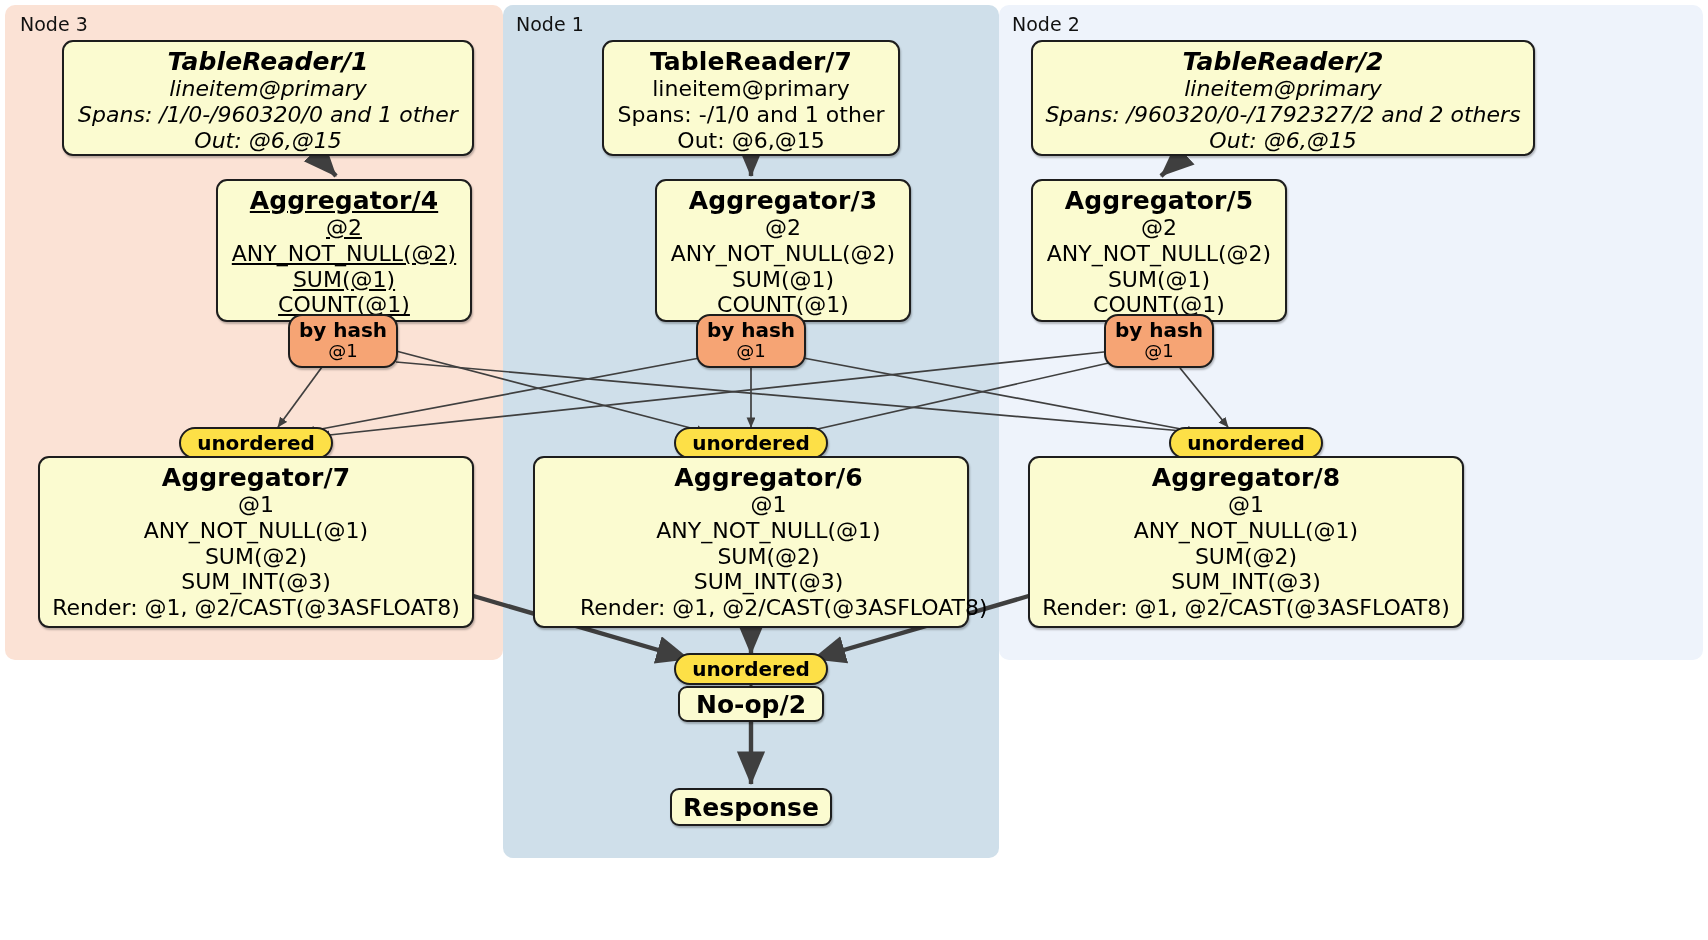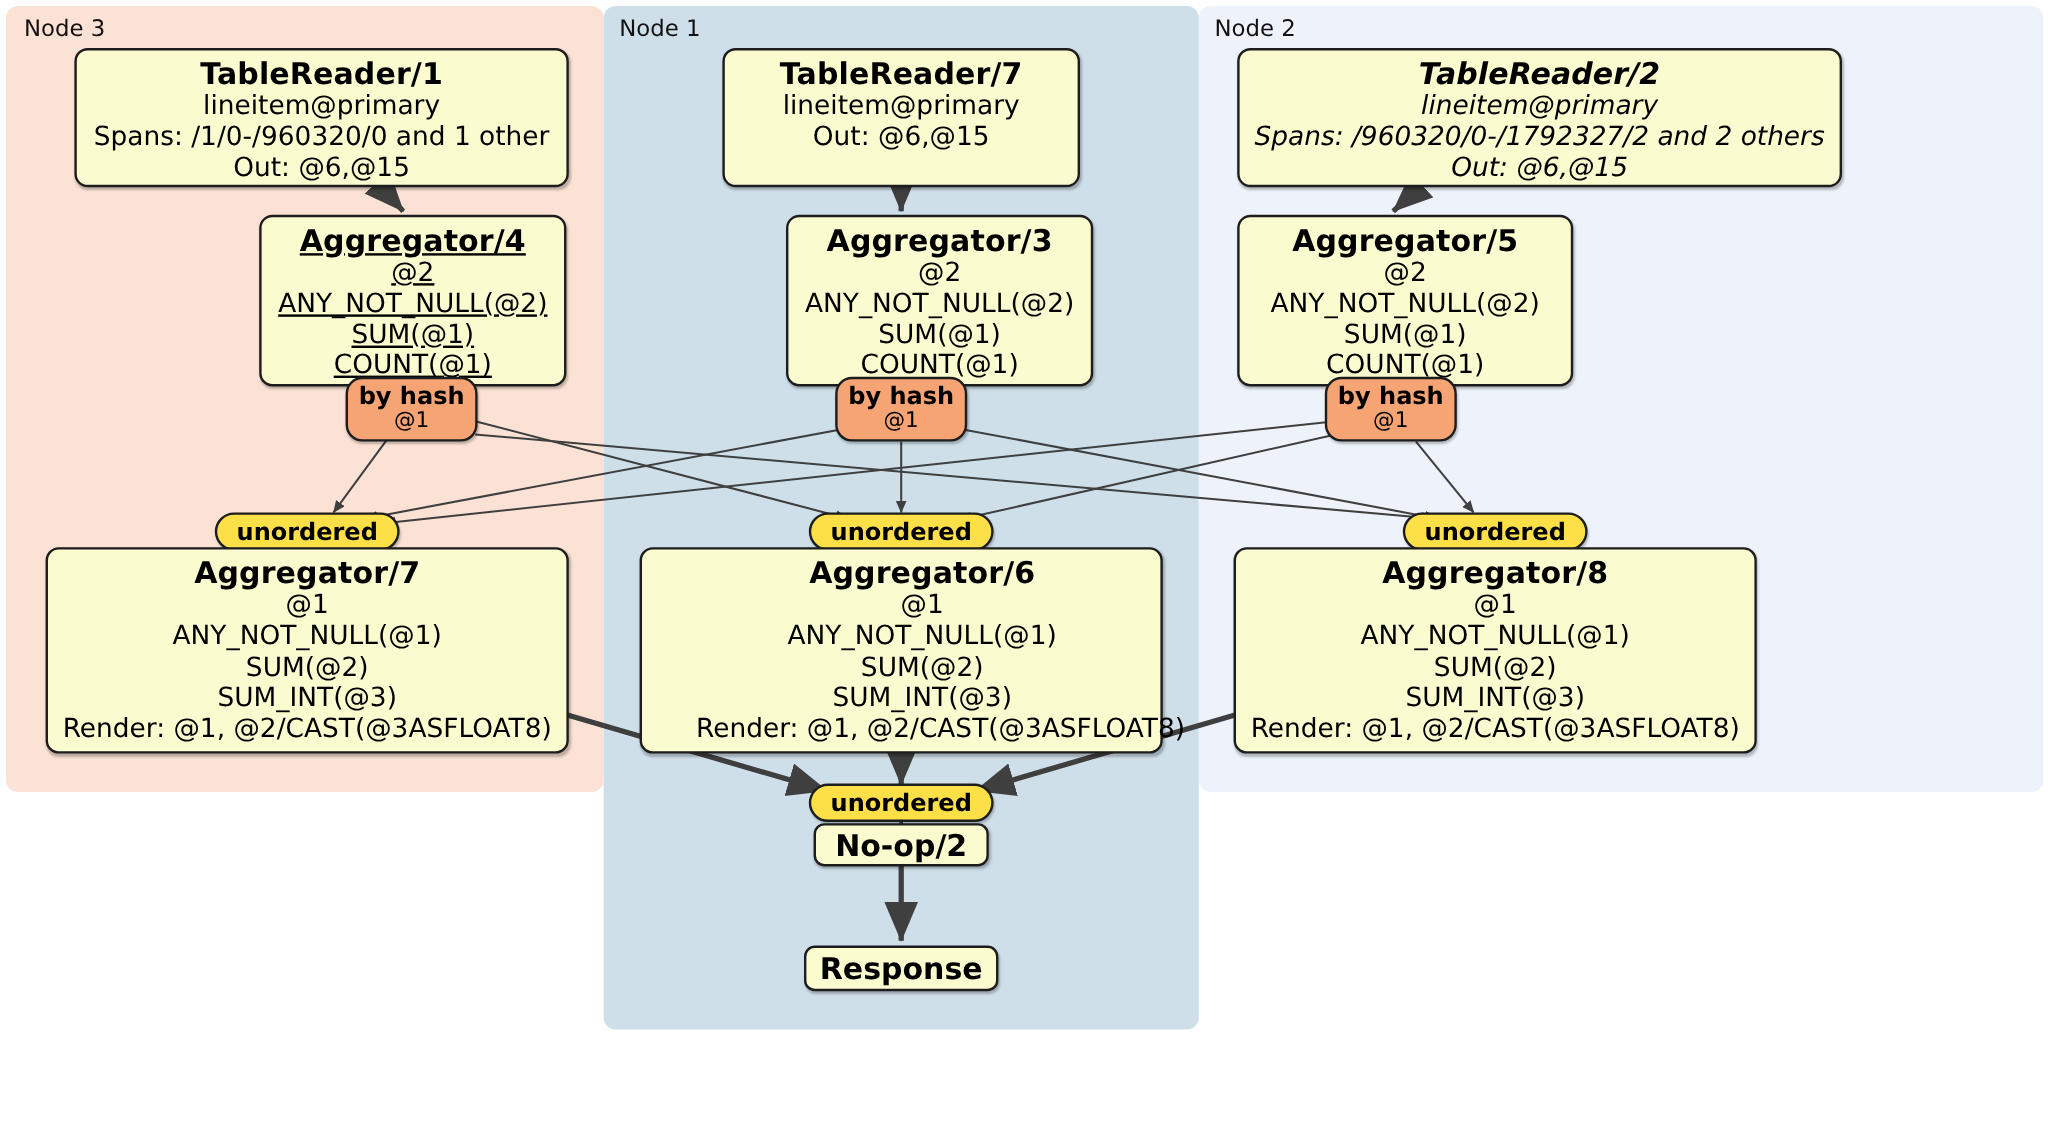--- a/index.html
+++ b/index.html
@@ -84,30 +84,31 @@
 
     <path d="M470,595 L689,659" stroke="#3f3f3f" stroke-width="4.4" fill="none" marker-end="url(#ah)"></path>
     <path d="M751,627 L751,654" stroke="#3f3f3f" stroke-width="4.4" fill="none" marker-end="url(#ah)"></path>
     <path d="M1032,595 L813,659" stroke="#3f3f3f" stroke-width="4.4" fill="none" marker-end="url(#ah)"></path>
 
     <path d="M751,681 L751,687" stroke="#3f3f3f" stroke-width="3" fill="none"></path>
 
     <path d="M751,721 L751,784" stroke="#3f3f3f" stroke-width="4.4" fill="none" marker-end="url(#ah)"></path>
   </svg>
 
-  <div class="proc-box" style="left:62px;top:40px;width:412px;height:116px;">
+  <div class="proc-box" style="left:62px;top:40px;width:412px;height:116px;font-style:italic;">
     <div class="proc-title">TableReader/1</div>
     <div class="proc-line">lineitem@primary</div>
     <div class="proc-line">Spans: /1/0-/960320/0 and 1 other</div>
     <div class="proc-line">Out: @6,@15</div>
   </div>
 
   <div class="proc-box" style="left:602px;top:40px;width:298px;height:116px;">
     <div class="proc-title">TableReader/7</div>
     <div class="proc-line">lineitem@primary</div>
+    <div class="proc-line">Spans: -/1/0 and 1 other</div>
     <div class="proc-line">Out: @6,@15</div>
   </div>
 
   <div class="proc-box" style="left:1031px;top:40px;width:504px;height:116px;font-style:italic;">
     <div class="proc-title">TableReader/2</div>
     <div class="proc-line">lineitem@primary</div>
     <div class="proc-line">Spans: /960320/0-/1792327/2 and 2 others</div>
     <div class="proc-line">Out: @6,@15</div>
   </div>
 
@@ -120,21 +121,21 @@
   </div>
 
   <div class="proc-box" style="left:655px;top:179px;width:256px;height:143px;">
     <div class="proc-title">Aggregator/3</div>
     <div class="proc-line">@2</div>
     <div class="proc-line">ANY_NOT_NULL(@2)</div>
     <div class="proc-line">SUM(@1)</div>
     <div class="proc-line">COUNT(@1)</div>
   </div>
 
-  <div class="proc-box" style="left:1031px;top:179px;width:280px;height:143px;">
+  <div class="proc-box" style="left:1031px;top:179px;width:256px;height:143px;">
     <div class="proc-title">Aggregator/5</div>
     <div class="proc-line">@2</div>
     <div class="proc-line">ANY_NOT_NULL(@2)</div>
     <div class="proc-line">SUM(@1)</div>
     <div class="proc-line">COUNT(@1)</div>
   </div>
 
   <div class="badge-hash" style="left:288px;top:314px;width:110px;height:54px;">
     <div class="bh-t">by hash</div>
     <div class="bh-s">@1</div>

